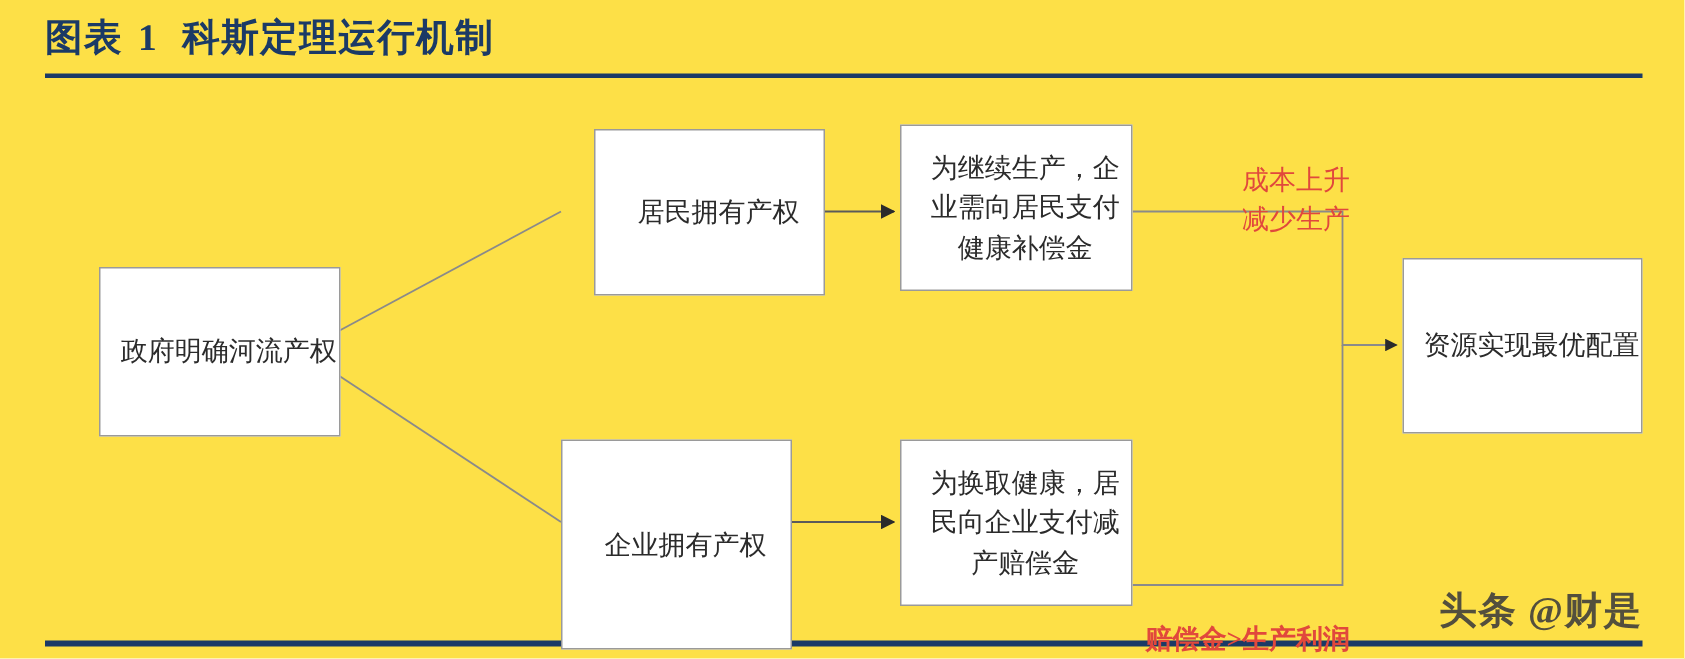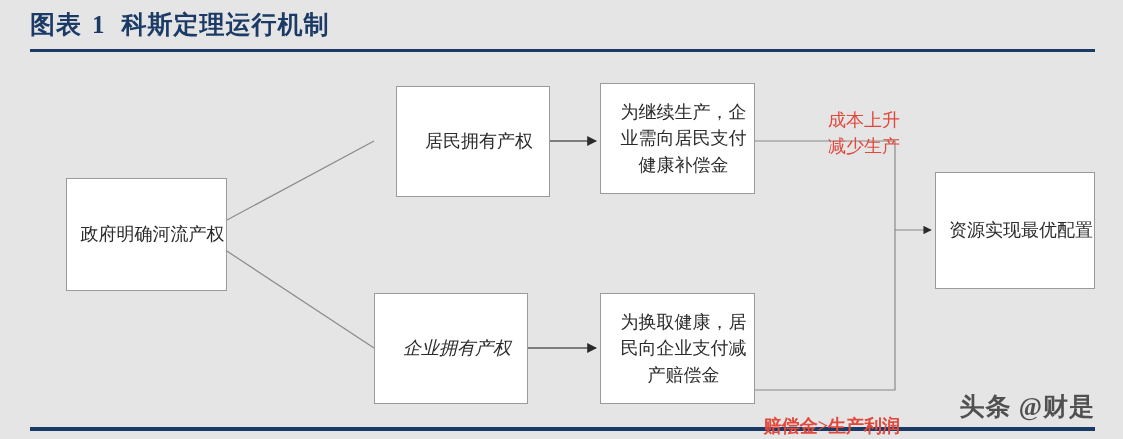--- a/index.html
+++ b/index.html
@@ -4,21 +4,21 @@
 <style>
   html, body {
     margin: 0;
     padding: 0;
     background: #ffffff;
   }
   #page {
     position: relative;
     width: 1123px;
     height: 439px;
-    background: #e5e5e5;
+    background: #fde047;
     font-family: "Liberation Serif", "DejaVu Serif", serif;
     overflow: hidden;
   }
 
   
   #title {
     position: absolute;
     left: 30px;
     top: 8px;
     font-size: 25px;
@@ -62,21 +62,21 @@
     line-height: 1.45;
     font-family: "Liberation Serif", "DejaVu Serif", serif;
     white-space: pre-line;
     z-index: 3;
     padding-left: 12px;
   }
 
   #node-gov       { left: 40px;  top: 178px; width: 161px; height: 113px; margin-left: 26px; }
   #node-resident  { left: 396px; top: 86px;  width: 154px; height: 111px; }
   #node-pay-res   { left: 600px; top: 83px;  width: 155px; height: 111px; }
-  #node-firm      { left: 374px; top: 293px; width: 154px; height: 111px; font-style: italic; }
+  #node-firm      { left: 374px; top: 293px; width: 154px; height: 140px; }
   #node-pay-firm  { left: 600px; top: 293px; width: 155px; height: 111px; }
   #node-optimal   { left: 935px; top: 172px; width: 160px; height: 117px; }
 
   
   .annot {
     position: absolute;
     color: #e1483c;
     font-size: 18px;
     line-height: 1.45;
     text-align: right;

